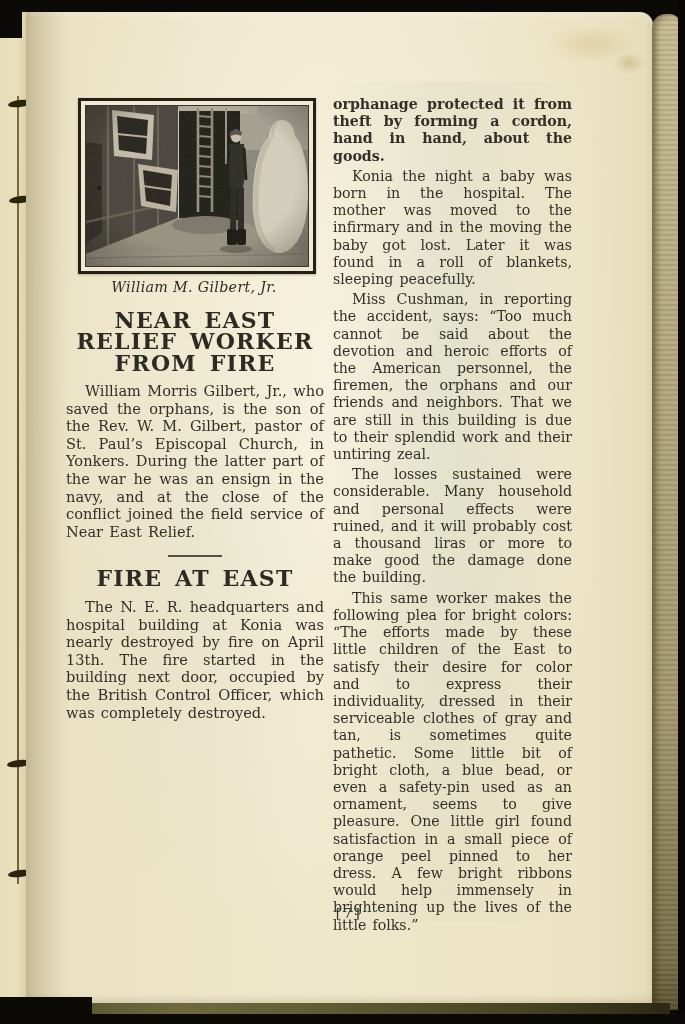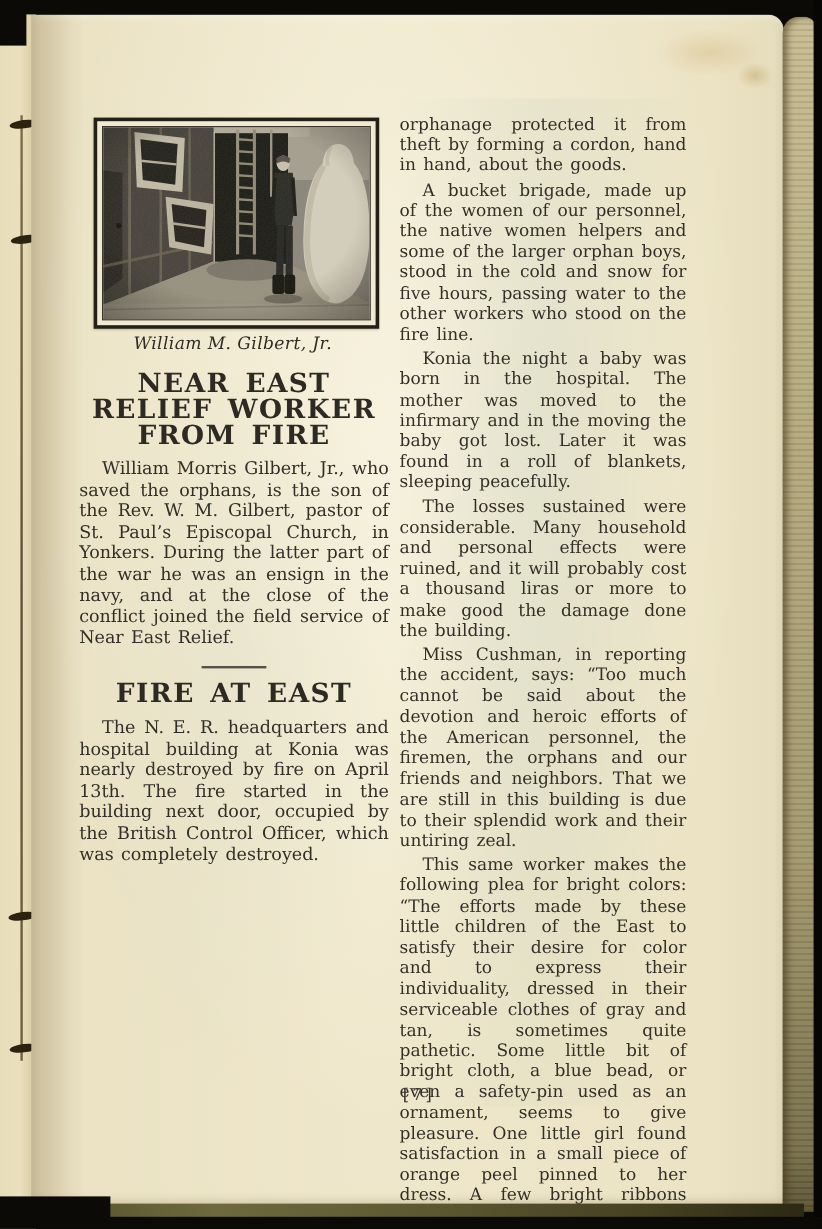--- a/index.html
+++ b/index.html
@@ -59,21 +59,21 @@
   .stain-a{position:absolute;left:520px;top:12px;width:90px;height:40px;border-radius:50%;
     background:radial-gradient(ellipse,rgba(185,145,60,0.22),rgba(185,145,60,0) 70%);}
   .stain-b{position:absolute;left:588px;top:40px;width:30px;height:22px;border-radius:50%;
     background:radial-gradient(ellipse,rgba(170,128,45,0.3),rgba(170,128,45,0) 70%);}
 
   
   .col{position:absolute;color:#332f28;text-align:justify;}
   .col-left{left:40px;top:84px;width:258px;font-size:14.6px;line-height:17.6px;}
   .col-right{left:307px;top:84px;width:239px;font-size:14.2px;line-height:17.2px;}
   .col p{margin:0 0 3px 0;text-indent:19px;word-spacing:1.5px;}
-  .col p.no-indent{text-indent:0;}
+  .col p.no-indent{text-indent:0;font-weight:bold;}
   .col p.justify-last{text-align-last:justify;}
 
   
   .photo-frame{
     margin:2px 0 0 12px;width:222px;
     border:3px solid #232017;padding:5px;background:#f1ead3;
     box-shadow:0 1px 2px rgba(90,75,40,0.35);
   }
   .photo-frame svg{display:block;outline:1px solid #3a362c;}
   .caption{margin-top:5px;margin-left:12px;width:232px;text-align:center;
@@ -204,24 +204,23 @@
 
     <hr class="rule-divider">
 
     <div class="headline second">FIRE AT EAST</div>
 
     <p>The N. E. R. headquarters and hospital building at Konia was nearly destroyed by fire on April 13th. The fire started in the building next door, occupied by the British Control Officer, which was completely destroyed.</p>
   </div>
 
   <div class="col col-right">
     <p class="no-indent">orphanage protected it from theft by forming a cordon, hand in hand, about the goods.</p>
-    <p>A bucket brigade, made up of the women of our personnel, the native women helpers and some of the larger orphan boys, stood in the cold and snow for five hours, passing water to the other workers who stood on the fire line.</p>
     <p>Konia the night a baby was born in the hospital. The mother was moved to the infirmary and in the moving the baby got lost. Later it was found in a roll of blankets, sleeping peacefully.</p>
+    <p>Miss Cushman, in reporting the accident, says: “Too much cannot be said about the devotion and heroic efforts of the American personnel, the firemen, the orphans and our friends and neighbors. That we are still in this building is due to their splendid work and their untiring zeal.</p>
     <p>The losses sustained were considerable. Many household and personal effects were ruined, and it will probably cost a thousand liras or more to make good the damage done the building.</p>
-    <p>Miss Cushman, in reporting the accident, says: “Too much cannot be said about the devotion and heroic efforts of the American personnel, the firemen, the orphans and our friends and neighbors. That we are still in this building is due to their splendid work and their untiring zeal.</p>
     <p>This same worker makes the following plea for bright colors: “The efforts made by these little children of the East to satisfy their desire for color and to express their individuality, dressed in their serviceable clothes of gray and tan, is sometimes quite pathetic. Some little bit of bright cloth, a blue bead, or even a safety-pin used as an ornament, seems to give pleasure. One little girl found satisfaction in a small piece of orange peel pinned to her dress. A few bright ribbons would help immensely in brightening up the lives of the little folks.”</p>
   </div>
 
   <div class="page-number">[7]</div>
 </div>
 
 <div class="top-bar"></div>
 <div class="top-left-black"></div>
 <div class="page-edge-strip"></div>
 <div class="right-black"></div>

